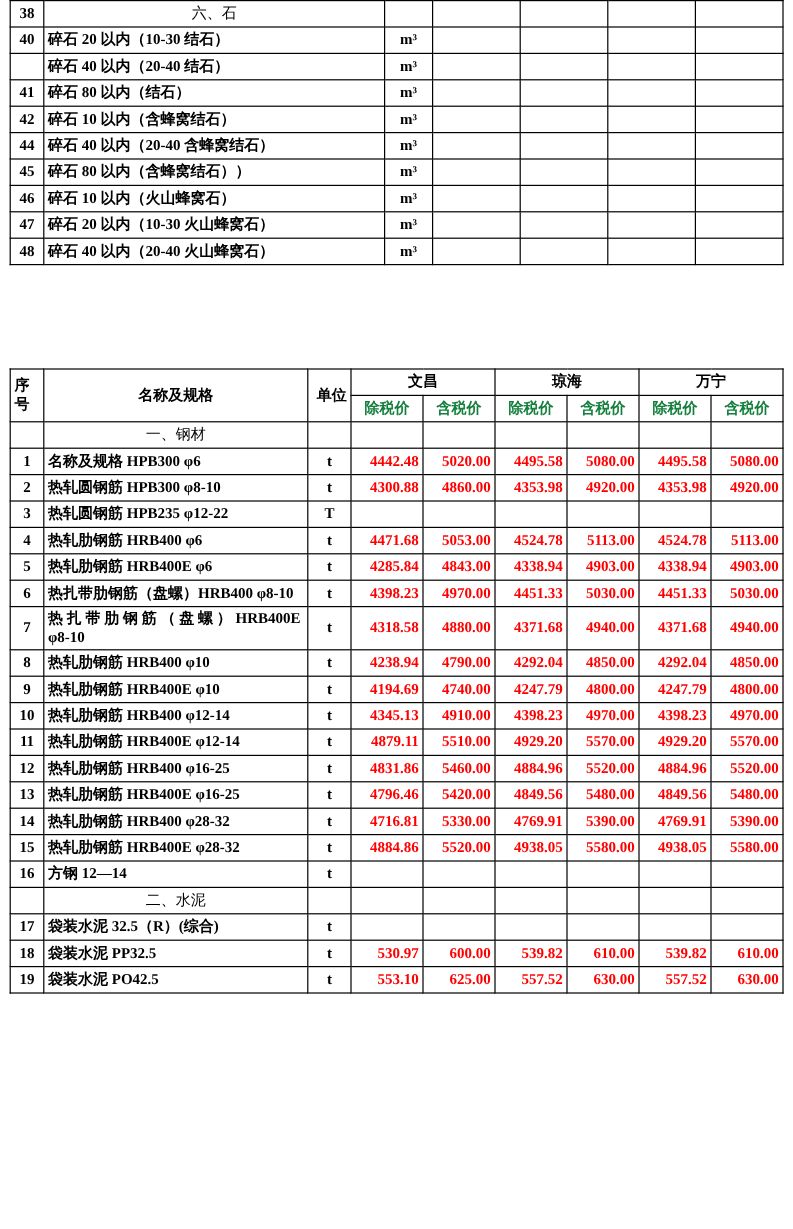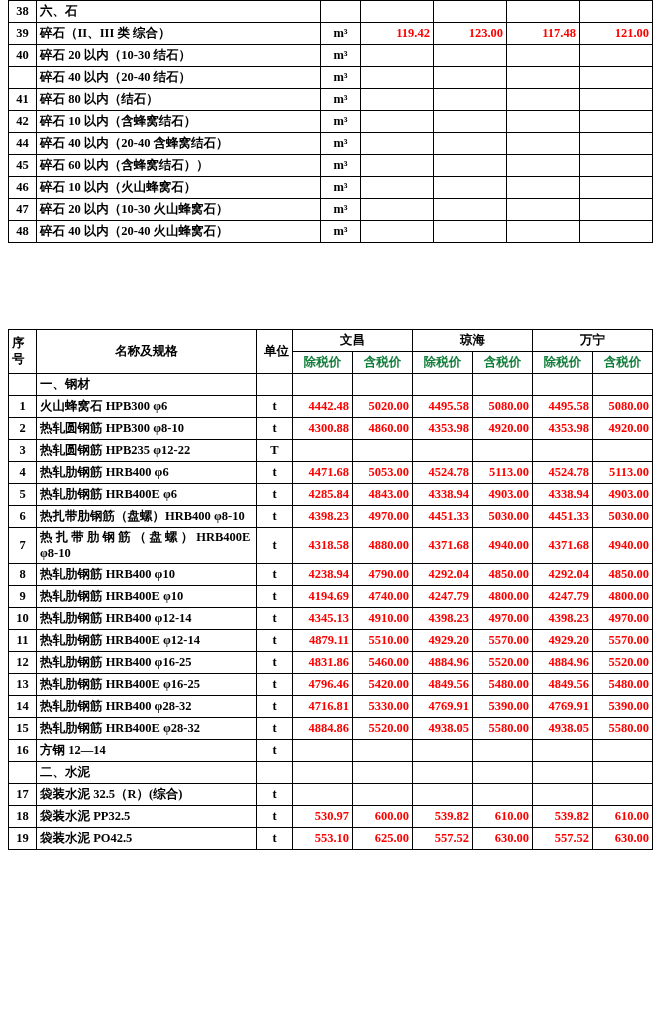--- a/index.html
+++ b/index.html
@@ -32,21 +32,21 @@
     line-height: 1.25;
     vertical-align: middle;
     height: 22px;
     box-sizing: border-box;
   }
   .c-idx { text-align: center; width: 28px; }
   .c-name { text-align: left; padding-left: 6px; }
   .c-unit { text-align: center; width: 40px; }
   .c-price { text-align: right; padding-right: 6px; color: #ff0000; width: 73px; }
   .bold { font-weight: bold; }
-  .sect { font-weight: bold; text-align: left; padding-left: 10px; }
+  .sect { font-weight: normal; text-align: center; padding-left: 10px; }
   .gap {
     height: 86px;
   }
   
   .hdr-cell {
     text-align: center;
     font-weight: bold;
     font-size: 13px;
   }
   .hdr-seq {
@@ -95,29 +95,20 @@
         <tr>
           <td class="c-idx bold">38</td>
           <td class="sect">六、石</td>
           <td class="c-unit bold"></td>
           <td class="c-price bold"></td>
           <td class="c-price bold"></td>
           <td class="c-price bold"></td>
           <td class="c-price bold"></td>
         </tr>
         <tr>
-          <td class="c-idx bold">39</td>
-          <td class="c-name name-bold">碎石（II、III 类 综合）</td>
-          <td class="c-unit bold">m³</td>
-          <td class="c-price bold">119.42</td>
-          <td class="c-price bold">123.00</td>
-          <td class="c-price bold">117.48</td>
-          <td class="c-price bold">121.00</td>
-        </tr>
-        <tr>
           <td class="c-idx bold">40</td>
           <td class="c-name name-bold">碎石 20 以内（10-30 结石）</td>
           <td class="c-unit bold">m³</td>
           <td class="c-price bold"></td>
           <td class="c-price bold"></td>
           <td class="c-price bold"></td>
           <td class="c-price bold"></td>
         </tr>
         <tr>
           <td class="c-idx bold"></td>
@@ -150,21 +141,21 @@
           <td class="c-idx bold">44</td>
           <td class="c-name name-bold">碎石 40 以内（20-40 含蜂窝结石）</td>
           <td class="c-unit bold">m³</td>
           <td class="c-price bold"></td>
           <td class="c-price bold"></td>
           <td class="c-price bold"></td>
           <td class="c-price bold"></td>
         </tr>
         <tr>
           <td class="c-idx bold">45</td>
-          <td class="c-name name-bold">碎石 60 以内（含蜂窝结石））</td>
+          <td class="c-name name-bold">碎石 80 以内（含蜂窝结石））</td>
           <td class="c-unit bold">m³</td>
           <td class="c-price bold"></td>
           <td class="c-price bold"></td>
           <td class="c-price bold"></td>
           <td class="c-price bold"></td>
         </tr>
         <tr>
           <td class="c-idx bold">46</td>
           <td class="c-name name-bold">碎石 10 以内（火山蜂窝石）</td>
           <td class="c-unit bold">m³</td>
@@ -233,21 +224,21 @@
           <td class="c-unit bold"></td>
           <td class="c-price bold"></td>
           <td class="c-price bold"></td>
           <td class="c-price bold"></td>
           <td class="c-price bold"></td>
           <td class="c-price bold"></td>
           <td class="c-price bold"></td>
         </tr>
         <tr>
           <td class="c-idx bold">1</td>
-          <td class="c-name name-bold">火山蜂窝石 HPB300 φ6</td>
+          <td class="c-name name-bold">名称及规格 HPB300 φ6</td>
           <td class="c-unit bold">t</td>
           <td class="c-price bold">4442.48</td>
           <td class="c-price bold">5020.00</td>
           <td class="c-price bold">4495.58</td>
           <td class="c-price bold">5080.00</td>
           <td class="c-price bold">4495.58</td>
           <td class="c-price bold">5080.00</td>
         </tr>
         <tr>
           <td class="c-idx bold">2</td>

